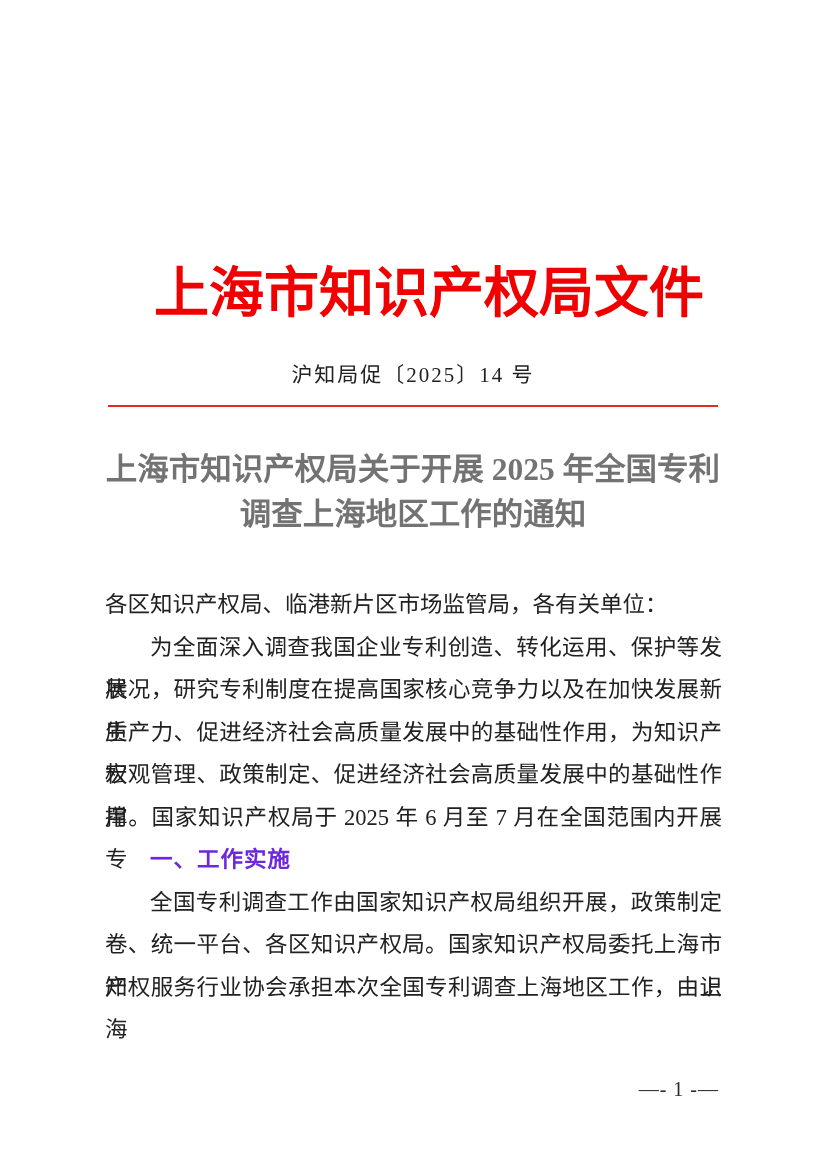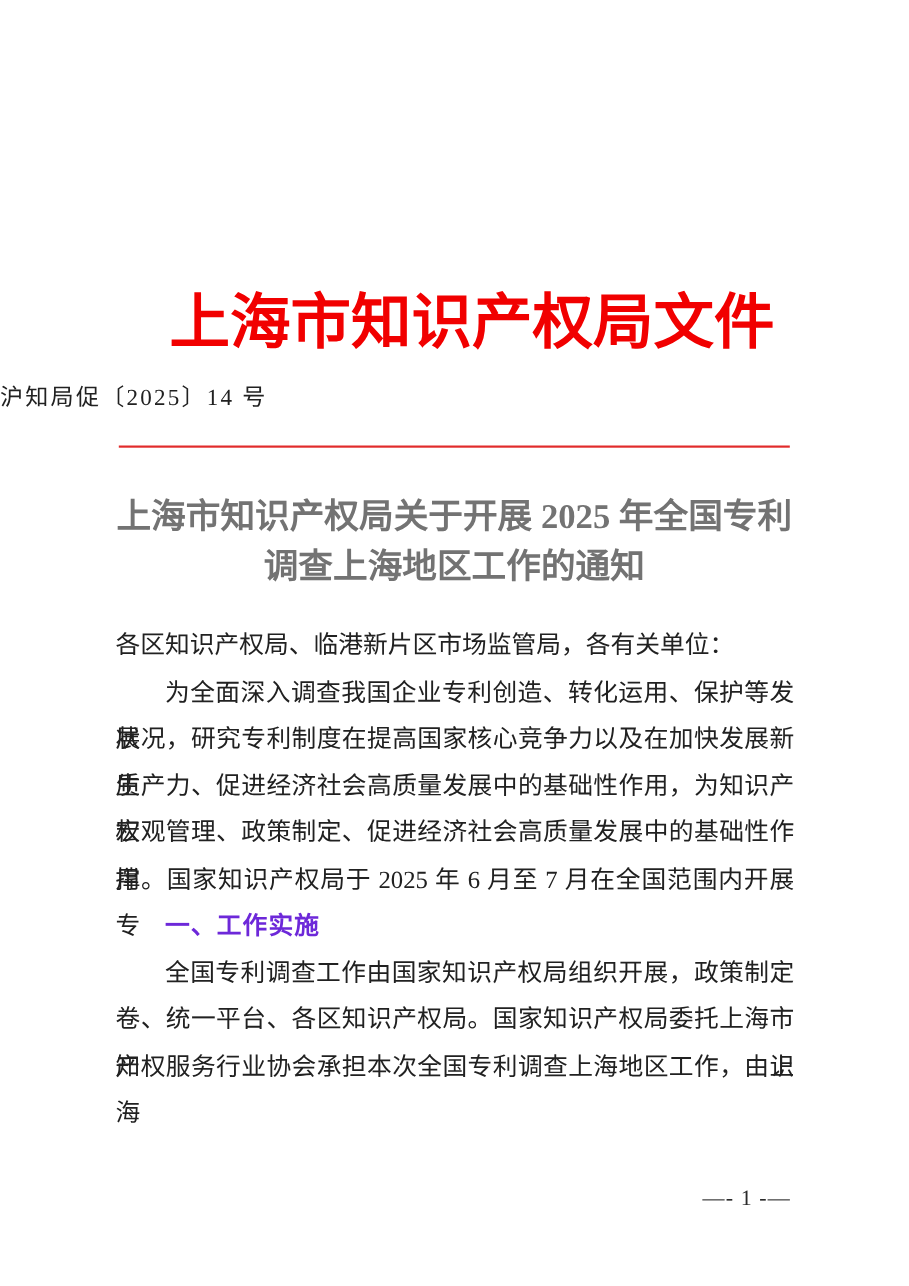--- a/index.html
+++ b/index.html
@@ -26,23 +26,24 @@
     font-family: "Liberation Serif", "DejaVu Serif", serif;
     font-size: 55px;
     line-height: 75px;
     font-weight: 700;
     color: var(--header-red, #f10000);
     letter-spacing: 0px;
     white-space: nowrap;
   }
   .doc-number {
     position: absolute;
-    top: 348px;
+    top: 362px;
     left: 0;
     width: 100%;
+    text-align: center;
     font-size: 21px;
     line-height: 26px;
     letter-spacing: 2px;
     color: var(--body-text, #212121);
     white-space: nowrap;
   }
   .red-line {
     position: absolute;
     top: 405px;
     left: 108px;
@@ -61,21 +62,21 @@
     line-height: 45px;
     font-weight: 700;
     color: #737373;
   }
   .doc-title span {
     display: block;
     white-space: nowrap;
   }
   .body-block {
     position: absolute;
-    top: 566px;
+    top: 584px;
     left: 105px;
     width: 617px;
     font-size: 22.5px;
     color: var(--body-text, #212121);
   }
   .line {
     height: 42.5px;
     line-height: 42.5px;
     white-space: nowrap;
     overflow: visible;

